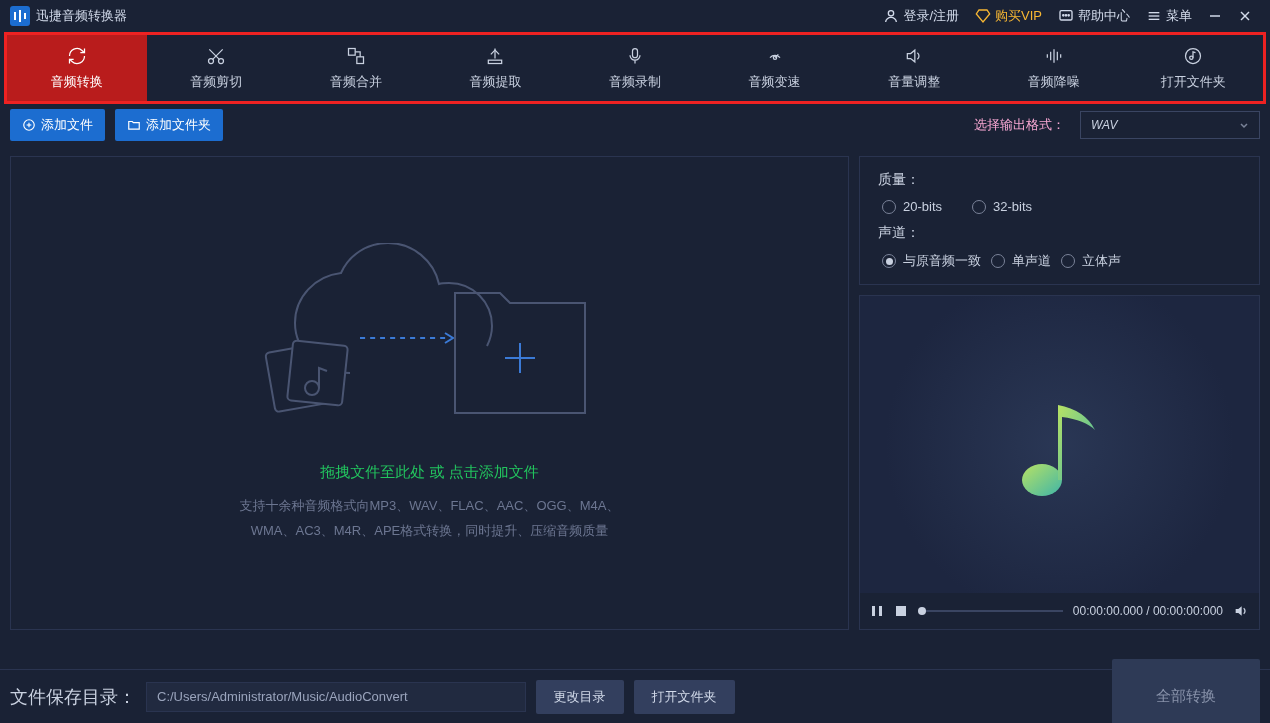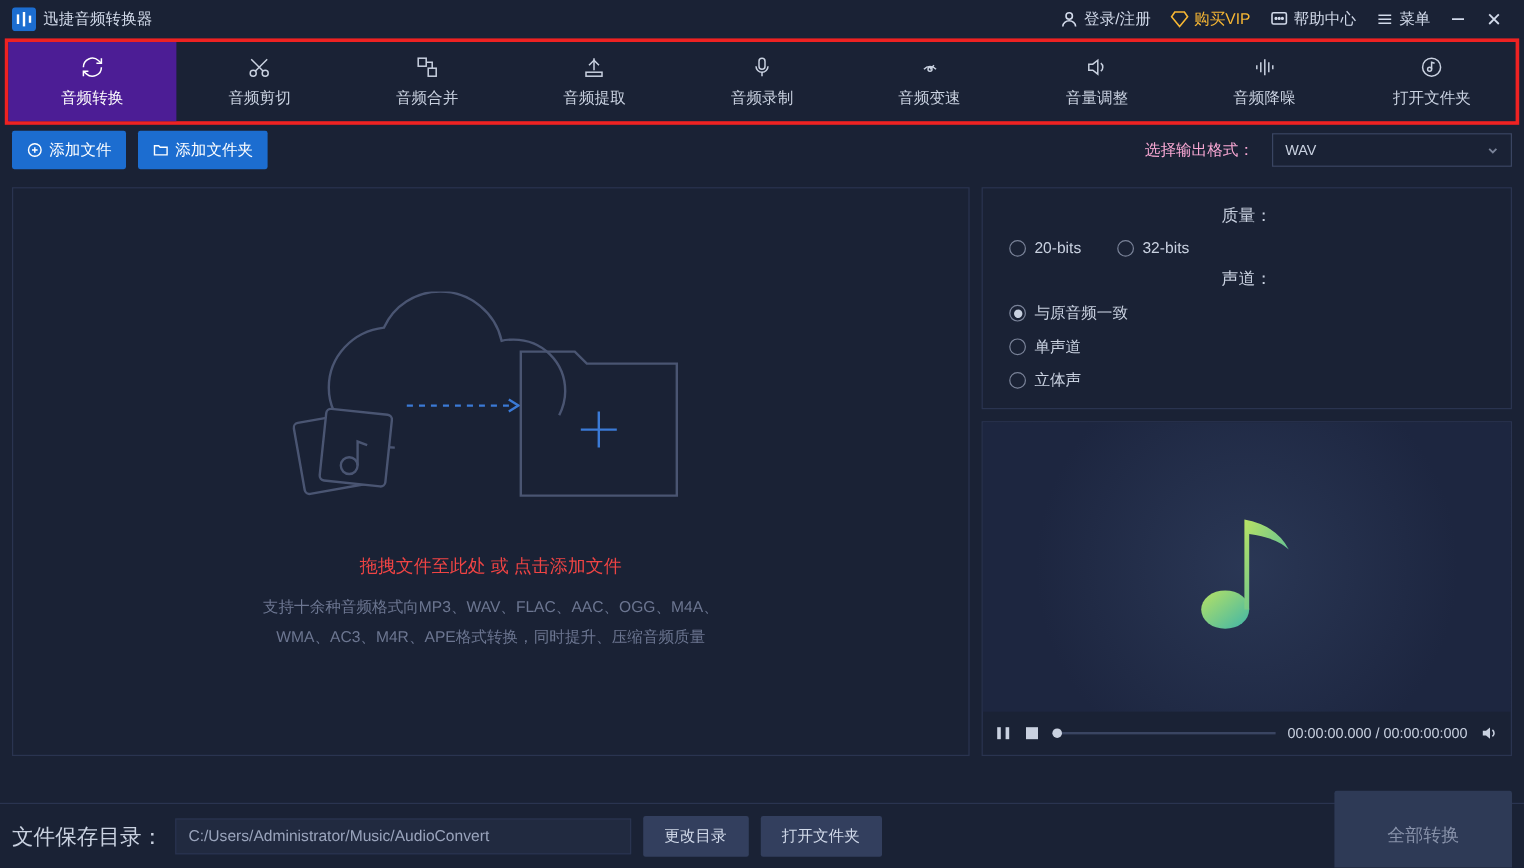--- a/index.html
+++ b/index.html
@@ -69,21 +69,21 @@
   display: flex;
   flex-direction: column;
   align-items: center;
   justify-content: center;
   gap: 6px;
   cursor: pointer;
   color: #c9d1e0;
   font-size: 13px;
 }
 .tool-tab.active {
-  background: #4c1d95;
+  background: #b91c1c;
   color: #ffffff;
 }
 .tool-tab .tool-icon {
   width: 22px;
   height: 22px;
   display: flex;
   align-items: center;
   justify-content: center;
 }
 
@@ -107,79 +107,79 @@
   gap: 5px;
   cursor: pointer;
 }
 .actionbar .spacer { flex: 1; }
 .actionbar .format-label {
   font-size: 13px;
   color: #f9a8d4;
   margin-right: 5px;
 }
 .select-box {
-  width: 200px;
+  width: 180px;
   height: 28px;
   border: 1px solid #3a4562;
   background: #1a2235;
   display: flex;
   align-items: center;
   justify-content: space-between;
   padding: 0 10px;
   font-size: 12px;
   cursor: pointer;
   color: #c9d1e0;
+  font-style: italic;
 }
 
 
 .main {
   display: flex;
   padding: 10px;
   gap: 10px;
   height: 494px;
 }
 .drop-zone {
   flex: 1;
   border: 1px solid #2a3450;
   display: flex;
   flex-direction: column;
   align-items: center;
   justify-content: center;
   text-align: center;
   color: #7a8399;
 }
 .drop-zone svg { margin-bottom: 20px; }
-.drop-zone .drop-title { font-size: 15px; color: #ef4444; margin-bottom: 12px; }
+.drop-zone .drop-title { font-size: 15px; color: #22c55e; margin-bottom: 12px; }
 .drop-zone .drop-sub { font-size: 13px; color: #6c7691; line-height: 1.9; }
 
 .right-panel {
-  width: 442px;
+  width: 401px;
   display: flex;
   flex-direction: column;
   gap: 10px;
-  text-align: center;
 }
 .settings-box {
   border: 1px solid #2a3450;
   padding: 14px 18px;
 }
 .settings-box .setting-label {
   font-size: 14px;
   color: #c9d1e0;
   margin-bottom: 10px;
 }
 .radio-row {
   display: flex;
   gap: 30px;
   margin-bottom: 10px;
   padding-left: 4px;
 }
 .radio-col {
   display: flex;
-  flex-direction: column;
+  flex-direction: row;
   gap: 10px;
   padding-left: 4px;
 }
 .radio-item {
   display: flex;
   align-items: center;
   gap: 7px;
   font-size: 13px;
   color: #c9d1e0;
   cursor: pointer;

